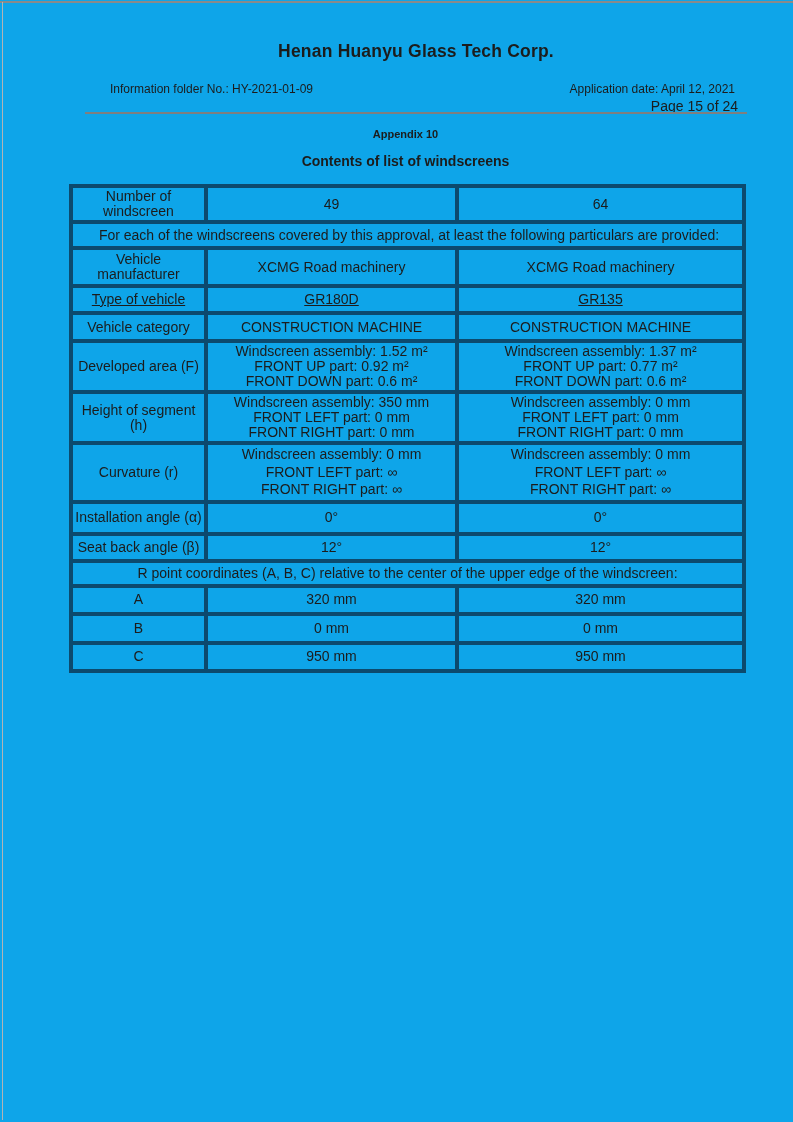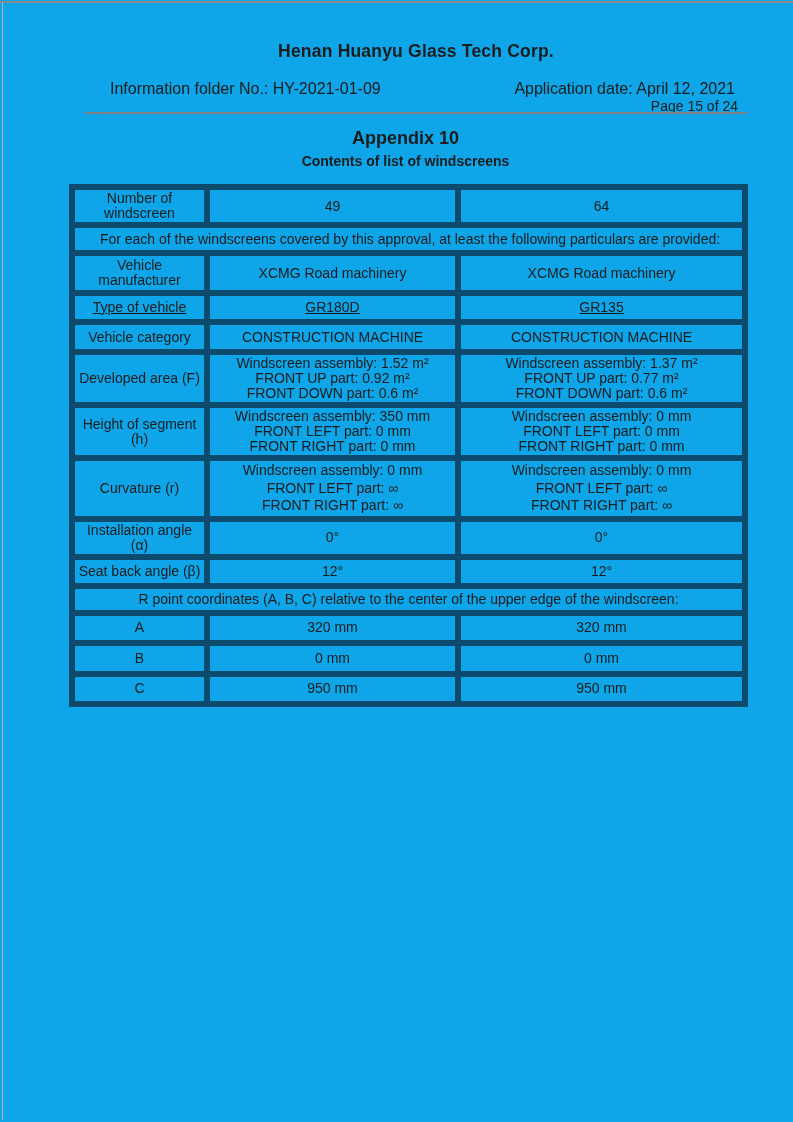--- a/index.html
+++ b/index.html
@@ -22,45 +22,45 @@
     width: 1px; height: 1118px; background: #b3b3b3;
   }
   .company-title {
     position: absolute; top: 41px; left: 85px; width: 662px;
     text-align: center;
     font-size: 17.5px; font-weight: bold; letter-spacing: 0.2px;
   }
   .info-row {
     position: absolute; top: 81px; left: 110px; right: 58px;
     display: flex; justify-content: space-between;
-    font-size: 16px; line-height: 16px;
+    font-size: 12px; line-height: 16px;
   }
   .page-row {
     position: absolute; top: 98px; right: 55px;
     font-size: 14px; line-height: 16px;
   }
   .header-rule {
     position: absolute; top: 112px; left: 85px;
     width: 662px; height: 2px; background: #7f7f7f;
   }
   .appendix-title {
     position: absolute; top: 128px; left: 69px; width: 673px;
-    text-align: center; font-size: 18px; font-weight: bold;
+    text-align: center; font-size: 11px; font-weight: bold;
   }
   .doc-subtitle {
     position: absolute; top: 153px; left: 69px; width: 673px;
     text-align: center; font-size: 14px; font-weight: bold;
   }
   table.ws-table {
     position: absolute; top: 184px; left: 69px;
     width: 673px;
     border-collapse: collapse; table-layout: fixed;
   }
   .ws-table td {
-    border: 6px solid #0c4a6e;
+    border: 4px solid #0c4a6e;
     font-size: 14px; line-height: 15px;
     text-align: center; vertical-align: middle;
     padding: 1px 2px;
     overflow: hidden;
   }
   .multiline { white-space: pre-line; }
   .r1 td { height: 27px; }
   .r2 td { height: 20px; text-align: center; padding-left: 5px; }
   .r3 td { height: 32px; }
   .r4 td { height: 21px; text-decoration: underline; }

